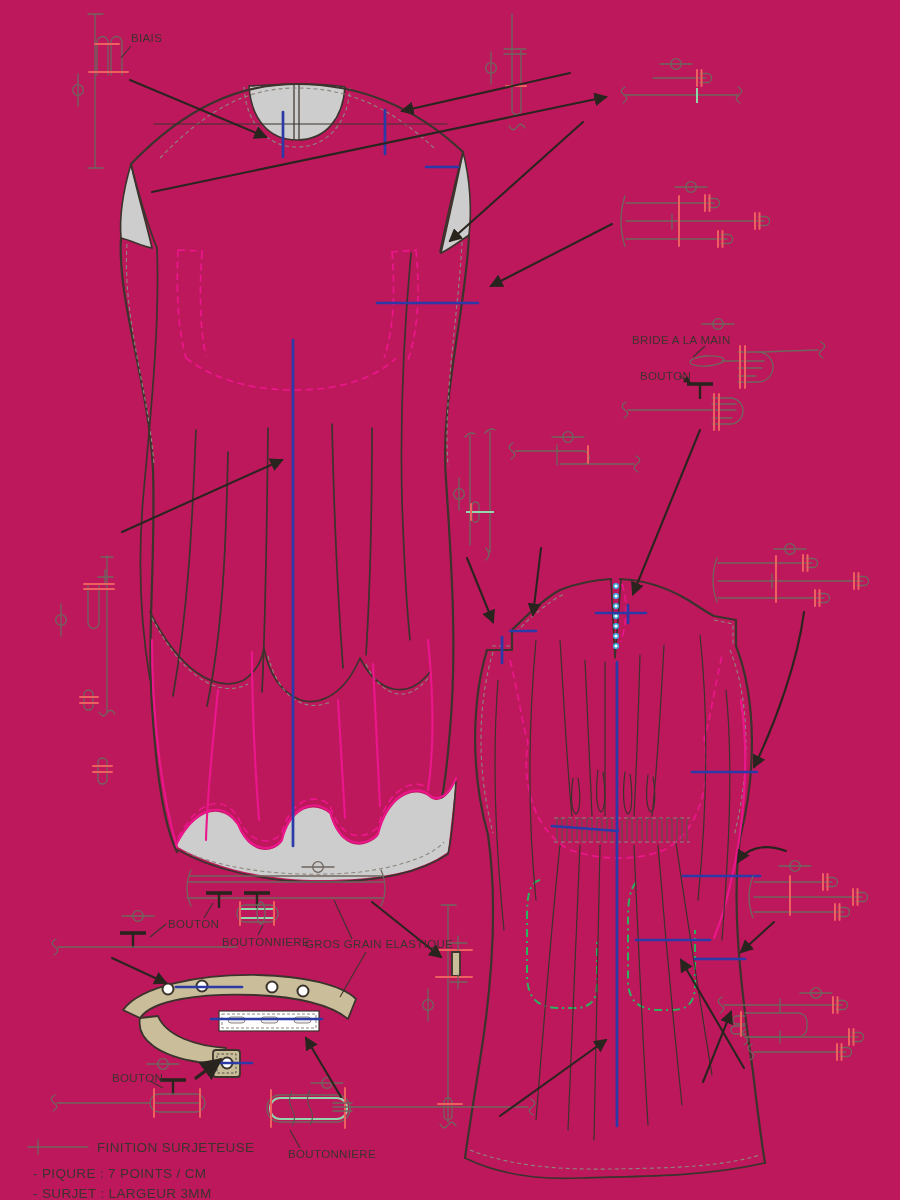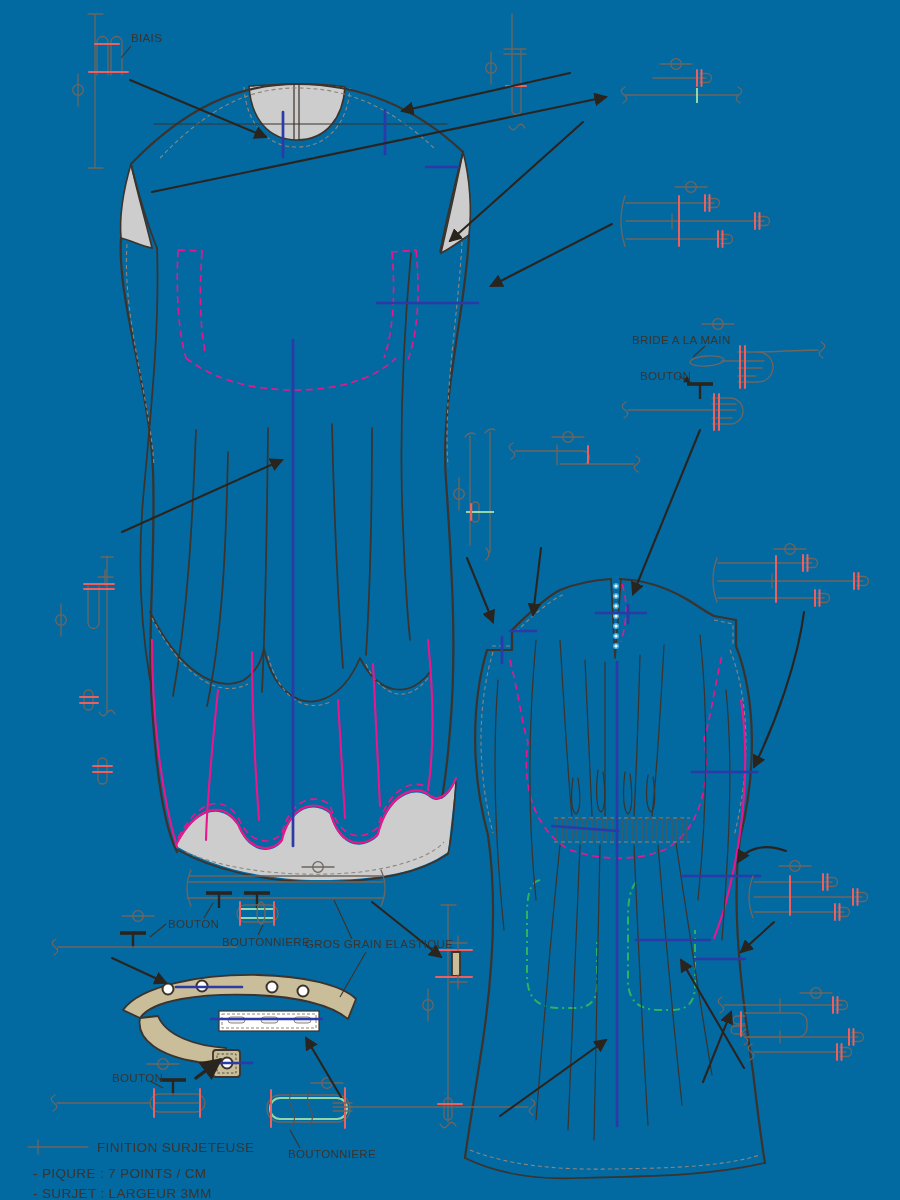--- a/index.html
+++ b/index.html
@@ -1,16 +1,16 @@
 <!DOCTYPE html>
 <html><head>
 <meta charset="utf-8">
 <style>
   html,body{margin:0;padding:0;background:#fff;}
-  .page{position:relative;width:900px;height:1200px;background:#0369a1;overflow:hidden;}
+  .page{position:relative;width:900px;height:1200px;background:#be185d;overflow:hidden;}
   svg{position:absolute;left:0;top:0;}
   
   .k{stroke:#3b332c;fill:none;stroke-width:1.7;stroke-linecap:round;stroke-linejoin:round}
   .k2{stroke:#3b332c;fill:none;stroke-width:2.2;stroke-linecap:round;stroke-linejoin:round}
   .kt{stroke:#3b332c;fill:none;stroke-width:1.2;stroke-linecap:round}
   .d{stroke:#6f665e;fill:none;stroke-width:1.3;stroke-linecap:round;stroke-linejoin:round}
   .dash{stroke:#8d867d;fill:none;stroke-width:1.1;stroke-dasharray:4 3}
   .pink{stroke:#ec168c;fill:none;stroke-width:2.1;stroke-linecap:round}
   .pinkd{stroke:#ec168c;fill:none;stroke-width:1.6;stroke-dasharray:7 4.5}
   .blue{stroke:#2b3aa6;fill:none;stroke-width:2.7;stroke-linecap:round}

